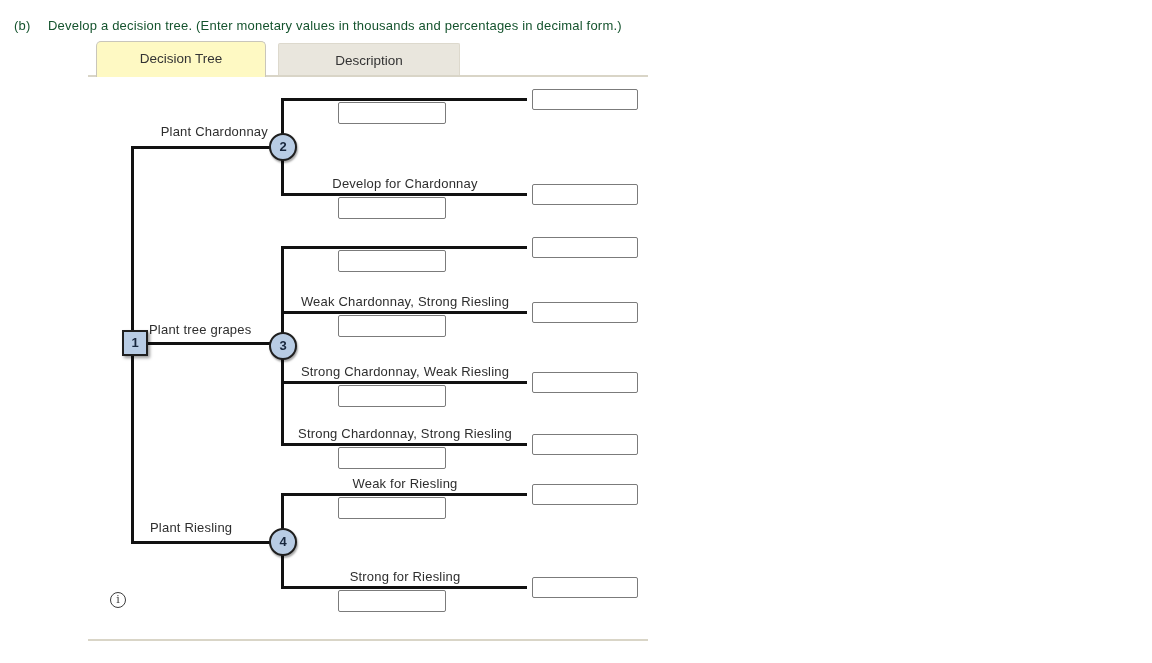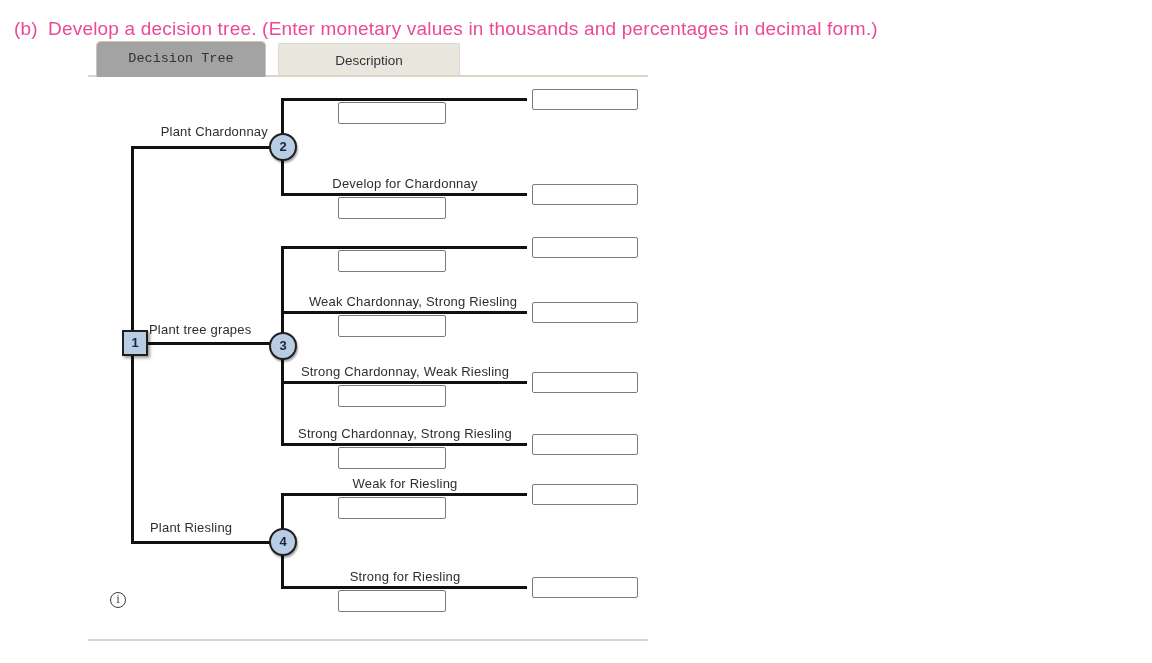--- a/index.html
+++ b/index.html
@@ -1,26 +1,26 @@
 <!DOCTYPE html>
 <html><head>
 <meta charset="utf-8">
 <style>
   html,body{margin:0;padding:0;background:#fff;}
   body{font-family:"Liberation Sans",sans-serif;color:#2e2e2e;}
   #stage{position:relative;width:1152px;height:663px;background:#fff;overflow:hidden;}
 
   
-  .hdr{position:absolute;top:18px;left:14px;font-size:19px;color:#ec4899;letter-spacing:.2px;}
+  .hdr{position:absolute;top:18px;left:14px;font-size:13px;color:#14532d;letter-spacing:.2px;}
   .hdr .part{display:inline-block;width:34px;}
 
   
   .tab{position:absolute;box-sizing:border-box;text-align:center;font-size:13.5px;color:#333;cursor:pointer;}
-  .tab-active{left:96px;top:41px;width:170px;height:36px;line-height:34px;background:#a3a3a3;
-      border:1px solid #c9c6bb;border-bottom:none;border-radius:5px 5px 0 0;z-index:3;font-family:Liberation Mono, monospace;}
+  .tab-active{left:96px;top:41px;width:170px;height:36px;line-height:34px;background:#fef9c3;
+      border:1px solid #c9c6bb;border-bottom:none;border-radius:5px 5px 0 0;z-index:3;}
   .tab-inactive{left:278px;top:43px;width:182px;height:33px;line-height:33px;background:#e9e6dd;
       border:1px solid #ddd9cd;border-bottom:none;border-radius:2px 2px 0 0;z-index:1;}
   .tab-underline{position:absolute;left:88px;top:75px;width:560px;height:2px;background:#d9d5c7;z-index:2;}
   .bottom-divider{position:absolute;left:88px;top:639px;width:560px;height:2px;background:#d9d5c7;}
 
   
   .line{position:absolute;background:#111;}
   .hline{height:3px;}
   .vline{width:3px;}
 
@@ -82,21 +82,21 @@
 
   <div class="olabel" style="top:176px;">Develop for Chardonnay</div>
   <div class="line hline" style="left:281px;top:193px;width:246px;"></div>
   <input class="tbox prob" style="top: 197px;" value="">
   <input class="tbox payoff" style="top: 184px;" value="">
 
   <div class="line hline" style="left:281px;top:246px;width:246px;"></div>
   <input class="tbox prob" style="top: 250px;" value="">
   <input class="tbox payoff" style="top: 237px;" value="">
 
-  <div class="olabel" style="top:294px;padding-left:8px;">Weak Chardonnay, Strong Riesling</div>
+  <div class="olabel" style="top:294px;">Weak Chardonnay, Strong Riesling</div>
   <div class="line hline" style="left:281px;top:311px;width:246px;"></div>
   <input class="tbox prob" style="top: 315px;" value="">
   <input class="tbox payoff" style="top: 302px;" value="">
 
   <div class="olabel" style="top:364px;">Strong Chardonnay, Weak Riesling</div>
   <div class="line hline" style="left:281px;top:381px;width:246px;"></div>
   <input class="tbox prob" style="top: 385px;" value="">
   <input class="tbox payoff" style="top: 372px;" value="">
 
   <div class="olabel" style="top:426px;">Strong Chardonnay, Strong Riesling</div>

